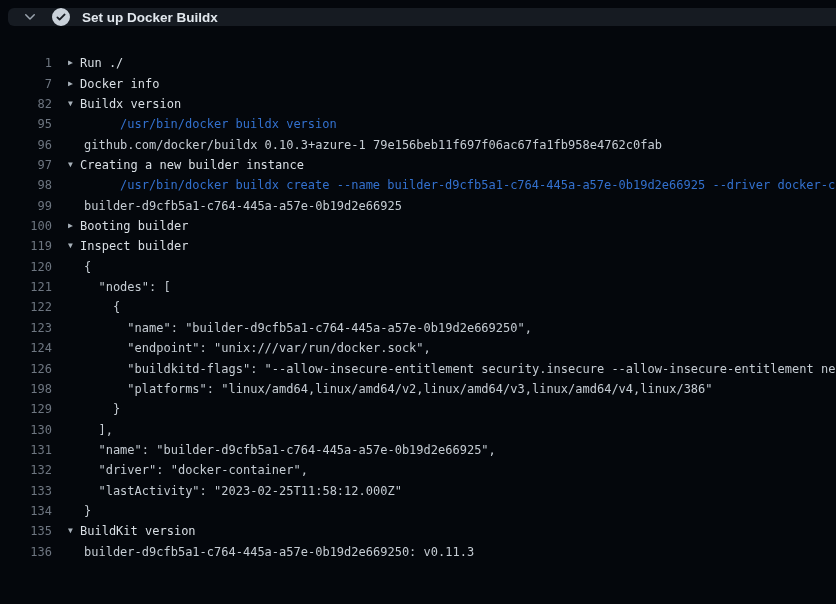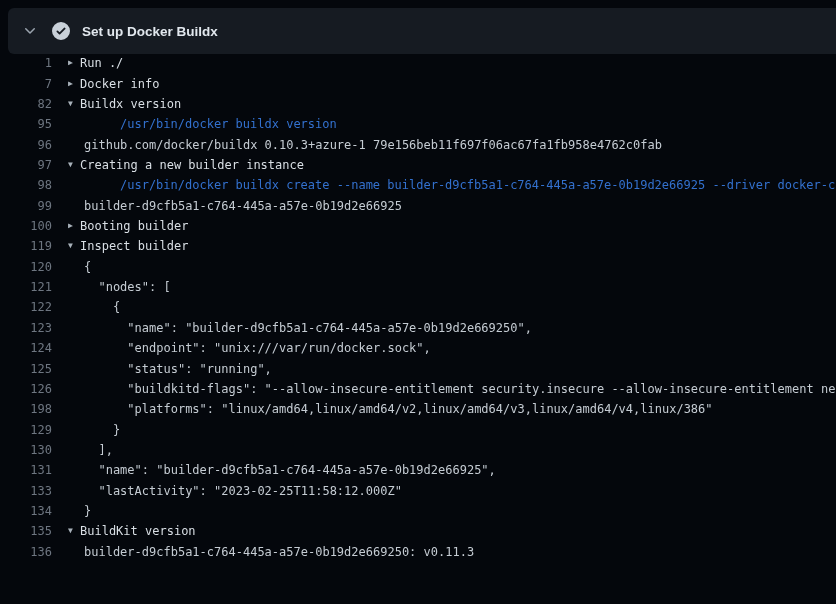--- a/index.html
+++ b/index.html
@@ -10,21 +10,21 @@
     overflow: hidden;
     background: var(--bg, #04070c);
   }
   * { box-sizing: border-box; }
 
   .step-header {
     position: absolute;
     left: 8px;
     top: 8px;
     right: 0;
-    height: 46px;
+    height: 18px;
     background: var(--header-bg, #161b22);
     border-radius: 6px 0 0 6px;
     display: flex;
     align-items: center;
     padding-left: 14px;
     cursor: pointer;
   }
   .chevron-wrap {
     width: 16px;
     height: 16px;
@@ -121,23 +121,23 @@
     <div class="log-row group"><a class="ln">97</a><span class="row-body group-body"><span class="marker">▼</span><span class="txt-group">Creating a new builder instance</span></span></div>
     <div class="log-row"><a class="ln">98</a><span class="row-body plain-body"><span class="txt-command">/usr/bin/docker buildx create --name builder-d9cfb5a1-c764-445a-a57e-0b19d2e66925 --driver docker-container</span></span></div>
     <div class="log-row"><a class="ln">99</a><span class="row-body plain-body"><span class="txt-output">builder-d9cfb5a1-c764-445a-a57e-0b19d2e66925</span></span></div>
     <div class="log-row group"><a class="ln">100</a><span class="row-body group-body"><span class="marker">▶</span><span class="txt-group">Booting builder</span></span></div>
     <div class="log-row group"><a class="ln">119</a><span class="row-body group-body"><span class="marker">▼</span><span class="txt-group">Inspect builder</span></span></div>
     <div class="log-row"><a class="ln">120</a><span class="row-body plain-body"><span class="txt-output">{</span></span></div>
     <div class="log-row"><a class="ln">121</a><span class="row-body plain-body"><span class="txt-output">  "nodes": [</span></span></div>
     <div class="log-row"><a class="ln">122</a><span class="row-body plain-body"><span class="txt-output">    {</span></span></div>
     <div class="log-row"><a class="ln">123</a><span class="row-body plain-body"><span class="txt-output">      "name": "builder-d9cfb5a1-c764-445a-a57e-0b19d2e669250",</span></span></div>
     <div class="log-row"><a class="ln">124</a><span class="row-body plain-body"><span class="txt-output">      "endpoint": "unix:///var/run/docker.sock",</span></span></div>
-    <div class="log-row"><a class="ln">125</a><span class="row-body plain-body"><span class="txt-output">      "status": "running",</span></span></div>
     <div class="log-row"><a class="ln">126</a><span class="row-body plain-body"><span class="txt-output">      "buildkitd-flags": "--allow-insecure-entitlement security.insecure --allow-insecure-entitlement network.host",</span></span></div>
     <div class="log-row"><a class="ln">198</a><span class="row-body plain-body"><span class="txt-output">      "platforms": "linux/amd64,linux/amd64/v2,linux/amd64/v3,linux/amd64/v4,linux/386"</span></span></div>
     <div class="log-row"><a class="ln">129</a><span class="row-body plain-body"><span class="txt-output">    }</span></span></div>
     <div class="log-row"><a class="ln">130</a><span class="row-body plain-body"><span class="txt-output">  ],</span></span></div>
     <div class="log-row"><a class="ln">131</a><span class="row-body plain-body"><span class="txt-output">  "name": "builder-d9cfb5a1-c764-445a-a57e-0b19d2e66925",</span></span></div>
+    <div class="log-row"><a class="ln">132</a><span class="row-body plain-body"><span class="txt-output">  "driver": "docker-container",</span></span></div>
     <div class="log-row"><a class="ln">133</a><span class="row-body plain-body"><span class="txt-output">  "lastActivity": "2023-02-25T11:58:12.000Z"</span></span></div>
     <div class="log-row"><a class="ln">134</a><span class="row-body plain-body"><span class="txt-output">}</span></span></div>
     <div class="log-row group"><a class="ln">135</a><span class="row-body group-body"><span class="marker">▼</span><span class="txt-group">BuildKit version</span></span></div>
     <div class="log-row"><a class="ln">136</a><span class="row-body plain-body"><span class="txt-output">builder-d9cfb5a1-c764-445a-a57e-0b19d2e669250: v0.11.3</span></span></div>
   </div>
 
 </body></html>

